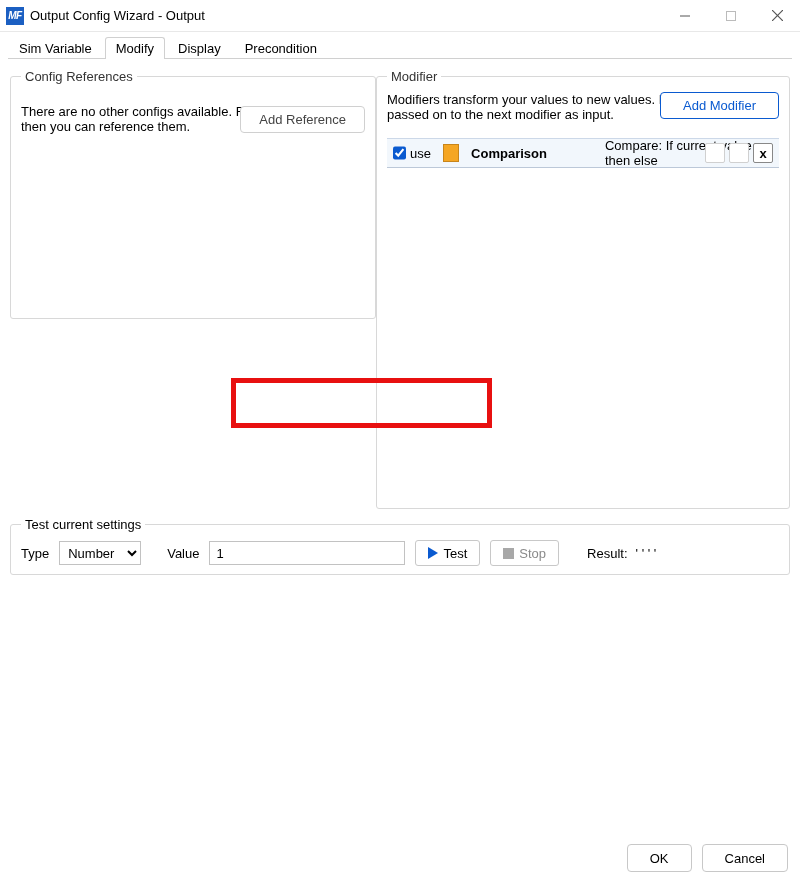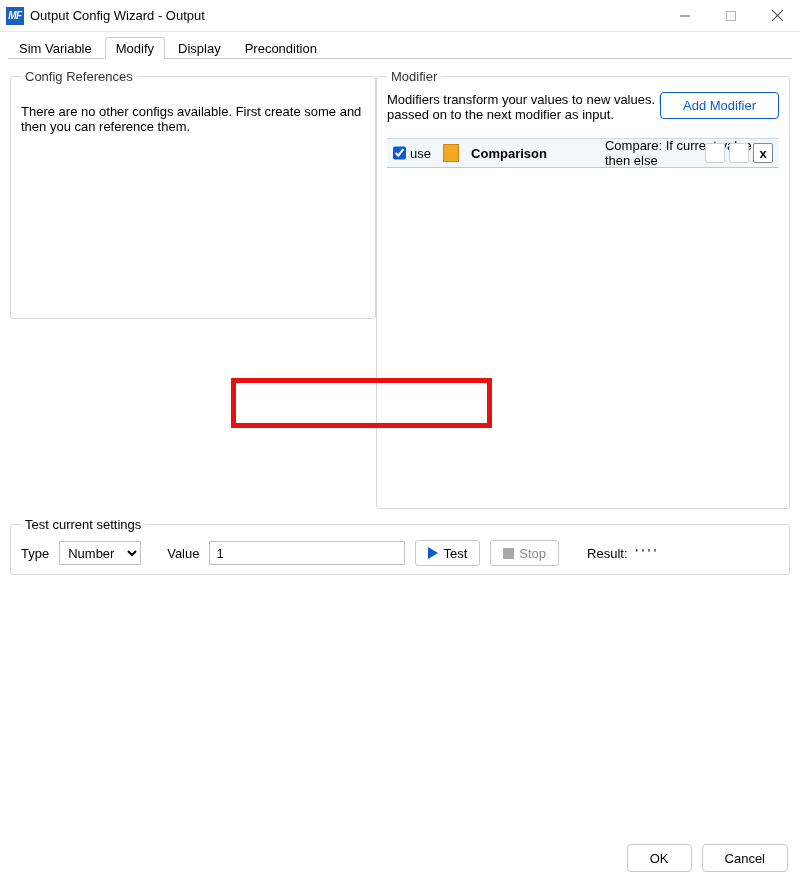--- a/index.html
+++ b/index.html
@@ -283,20 +283,21 @@
   <div class="tab active">Modify</div>
   <div class="tab">Display</div>
   <div class="tab">Precondition</div>
 </div>
 <div class="tab-underline"></div>
 
 <div class="content">
 
   <fieldset class="group group-config-refs">
     <legend>Config References</legend>
+    <button class="add-ref-btn">Add Reference</button>
     <div class="refs-none">There are no other configs available. First create some and then you can reference them.</div>
   </fieldset>
 
   <fieldset class="group group-modifier">
     <legend>Modifier</legend>
     <div class="mod-desc">Modifiers transform your values to new values. Each output is passed on to the next modifier as input.</div>
     <button class="add-mod-btn">Add Modifier</button>
 
     <div class="mod-row">
       <input type="checkbox" class="chk" checked="" style="">

